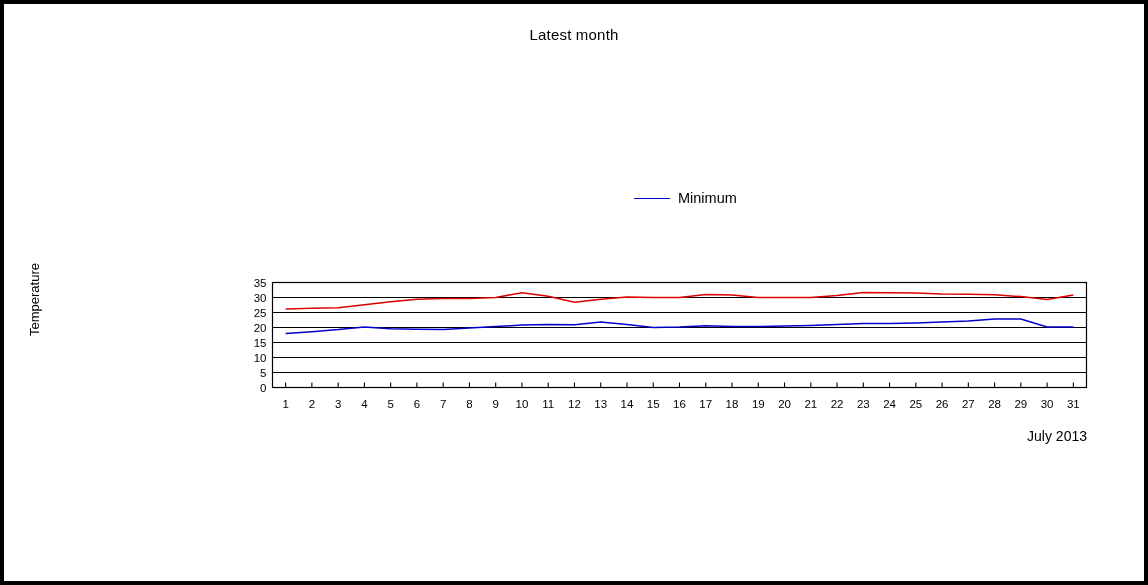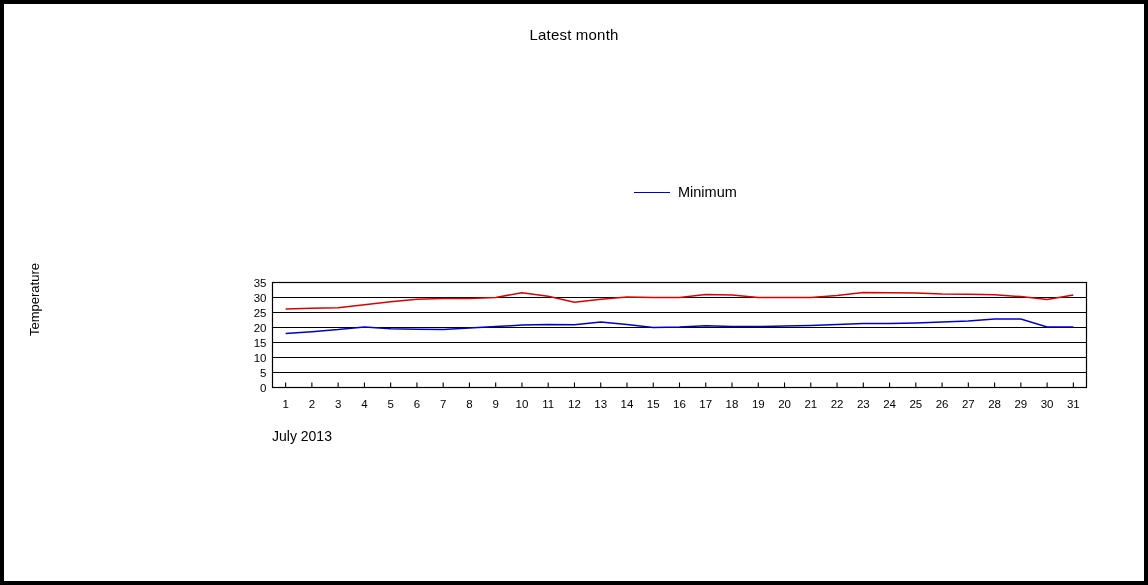--- a/index.html
+++ b/index.html
@@ -35,20 +35,21 @@
   #legend {
     position: absolute;
     left: 630px;
     top: 176px;
     width: 220px;
   }
   .legend-row {
     display: flex;
     align-items: center;
     height: 24px;
+    margin-top: 6px;
   }
   .legend-swatch {
     width: 36px;
     height: 0;
     border-top: 1.6px solid #000;
     margin-right: 8px;
   }
   .legend-swatch.min { border-top-color: #0000cc; }
   .legend-swatch.max { border-top-color: #dd0000; }
   .legend-label {
@@ -71,21 +72,21 @@
     font-size: 13px;
     color: #000000;
     transform: rotate(-90deg);
     transform-origin: center center;
   }
   #x-axis-title {
     position: absolute;
     left: 268px;
     top: 424px;
     width: 815px;
-    text-align: left;
+    text-align: right;
     font-size: 14px;
     color: #000000;
   }
   svg { display: block; }
   .ytick-label {
     font-size: 11.5px;
     fill: #000000;
     font-family: "Liberation Sans", sans-serif;
     text-anchor: end;
   }

